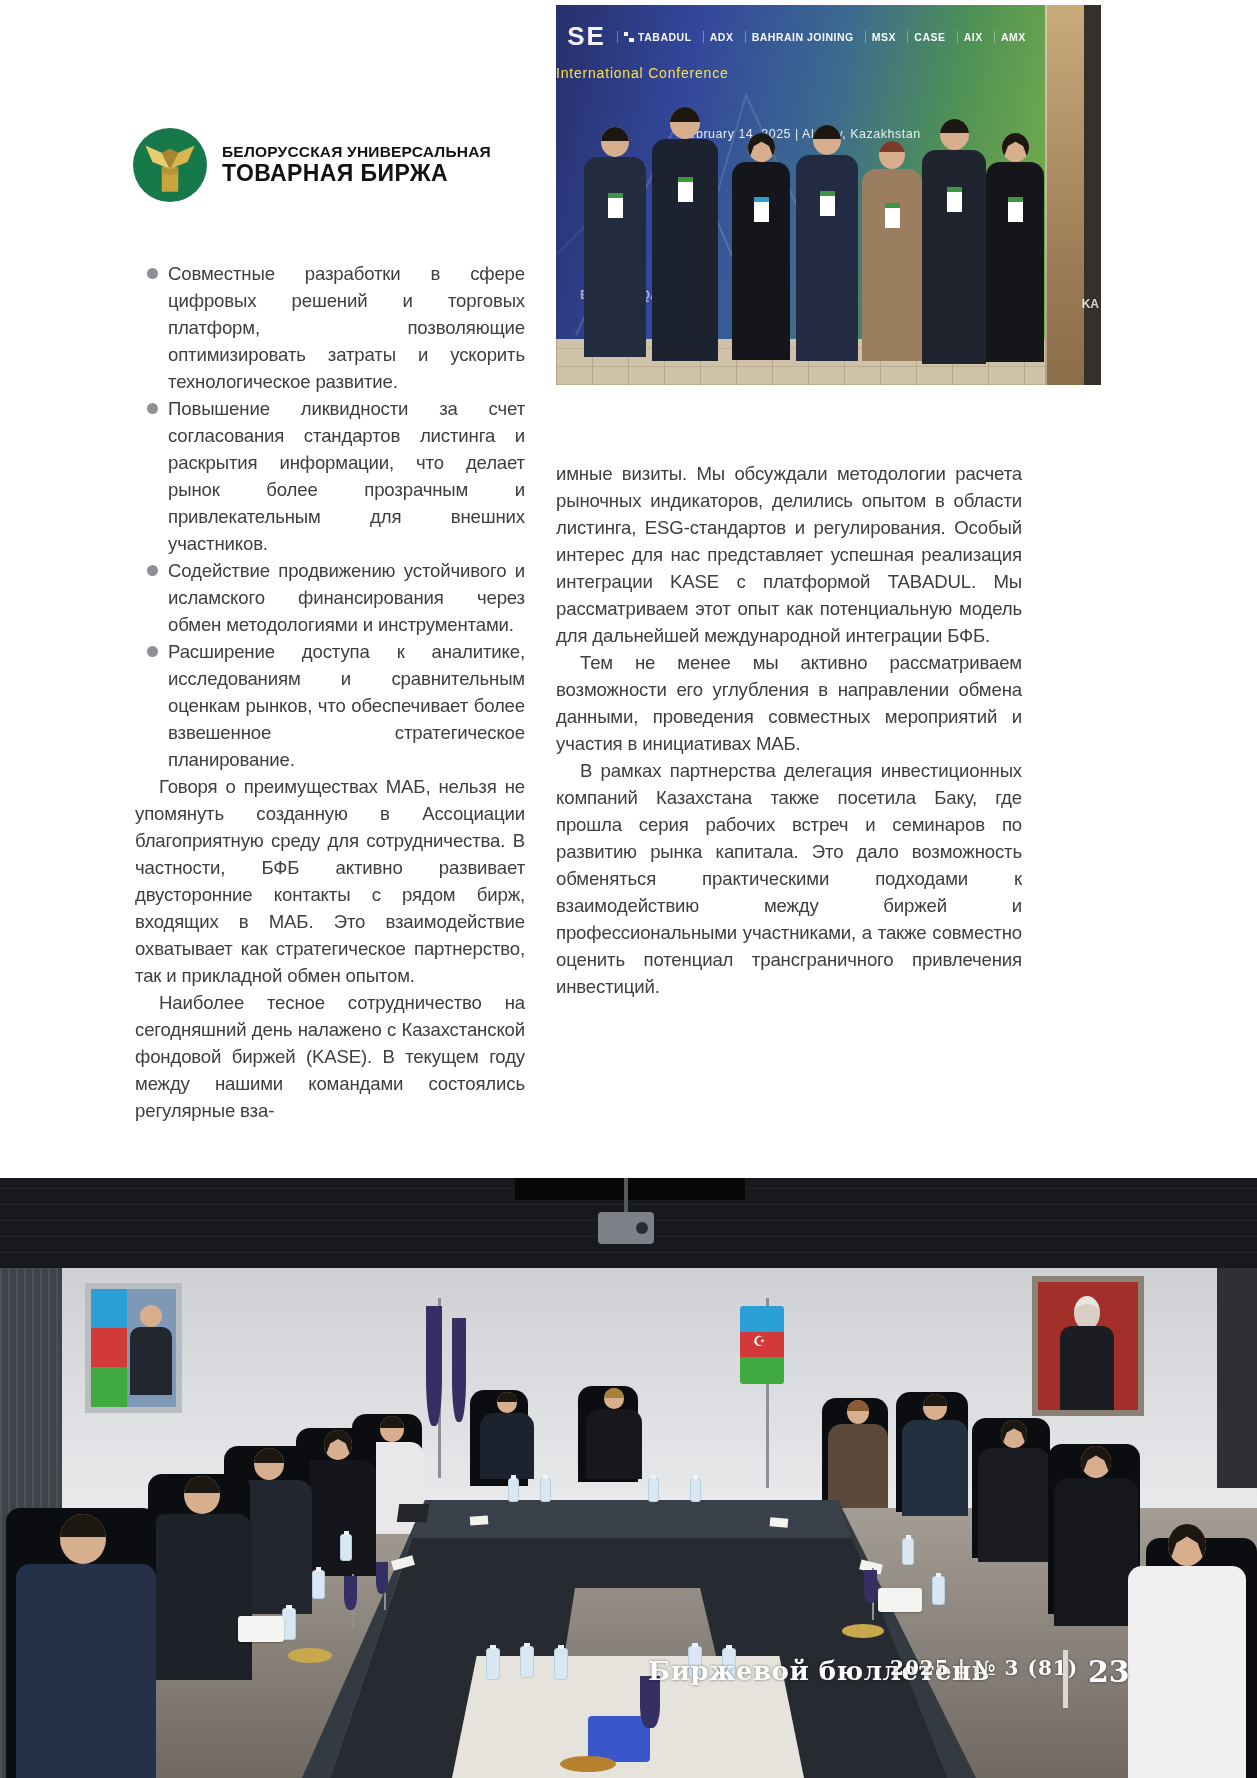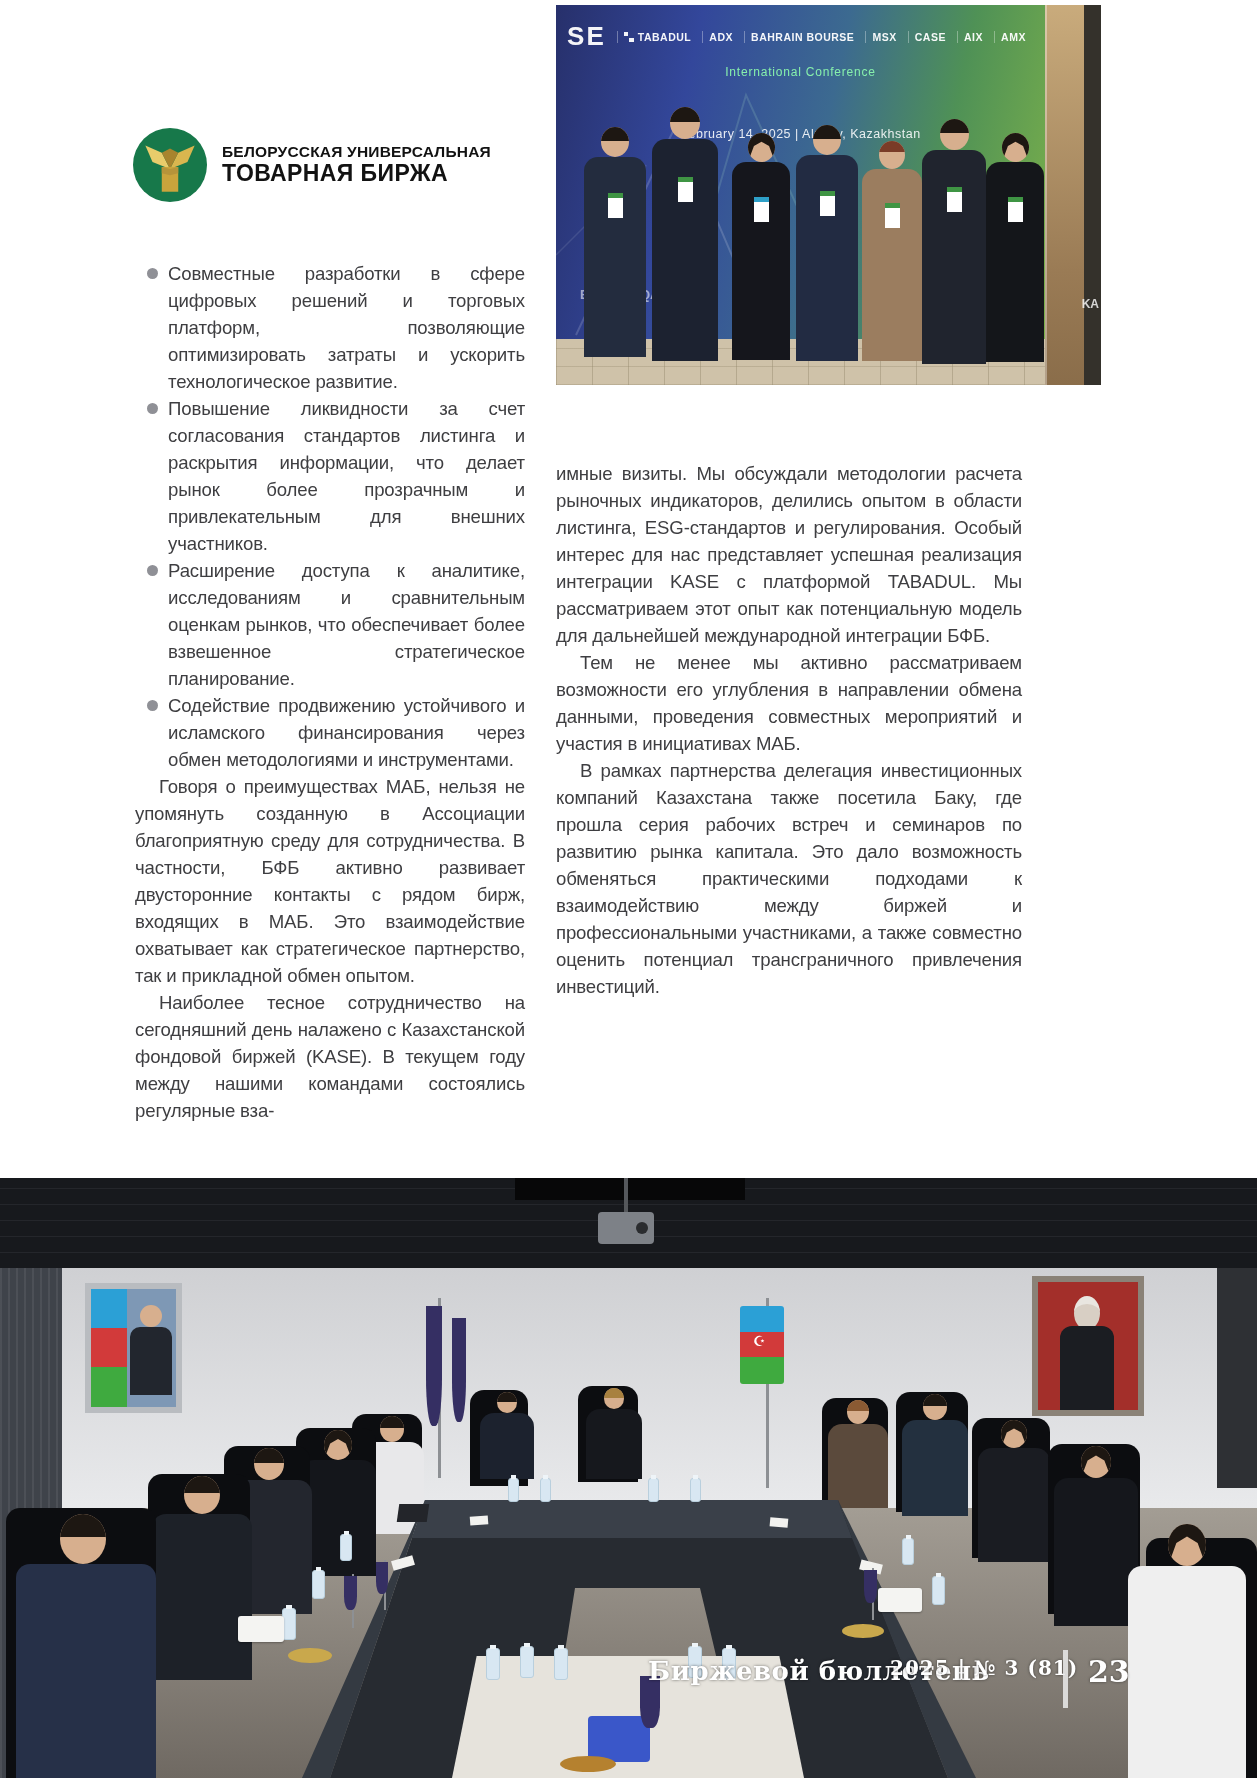--- a/index.html
+++ b/index.html
@@ -26,22 +26,22 @@
   .photo-top{position:absolute;left:556px;top:5px;width:545px;height:380px;overflow:hidden;background:#3a4f8e;}
   .backdrop{position:absolute;inset:0;right:56px;
      background:linear-gradient(102deg,#27306b 0%,#33479b 26%,#3c6a90 52%,#4f9156 74%,#7fb34a 100%);}
   .sponsor-row{position:absolute;left:0;right:64px;top:16px;display:flex;justify-content:space-evenly;
      align-items:center;color:#fff;font-size:10.5px;font-weight:700;letter-spacing:.5px;}
   .sponsor{padding:0 6px;border-left:1px solid rgba(255,255,255,.35);white-space:nowrap;opacity:.95;display:flex;gap:4px;align-items:center;}
   .sponsor:first-child{border-left:none;font-size:26px;letter-spacing:2px;}
   .sq-icon{width:10px;height:10px;background:
      linear-gradient(to right,#fff 45%,transparent 45%) 0 0/10px 4px no-repeat,
      linear-gradient(to right,transparent 55%,#fff 55%) 0 6px/10px 4px no-repeat;}
-  .conf-title1{position:absolute;left:0;right:56px;top:60px;text-align:center;color:#86efac;
-     font-size:12px;letter-spacing:.8px;}
+  .conf-title1{position:absolute;left:0;right:56px;top:60px;text-align:left;color:#fde047;
+     font-size:14px;letter-spacing:.8px;}
   .conf-title2{position:absolute;left:0;right:56px;top:82px;text-align:center;color:#fff;
      font-size:23px;font-weight:700;letter-spacing:1.6px;}
   .conf-date{position:absolute;left:0;right:56px;top:122px;text-align:center;color:rgba(255,255,255,.88);
      font-size:12.5px;letter-spacing:.5px;}
   .bd-partial{position:absolute;color:rgba(255,255,255,.55);font-weight:700;}
   .tp-floor{position:absolute;left:0;right:56px;bottom:0;height:46px;background:#cfc2a9;
      background-image:repeating-linear-gradient(90deg,rgba(150,138,110,.45) 0 1px,transparent 1px 36px),
                       repeating-linear-gradient(0deg,rgba(150,138,110,.35) 0 1px,transparent 1px 18px);}
   .pillar{position:absolute;right:17px;top:0;width:39px;height:100%;
      background:linear-gradient(180deg,#c9ab7c,#9a7b55 70%,#8a6d4a);box-shadow:inset 2px 0 0 rgba(255,255,255,.35);}
@@ -132,21 +132,21 @@
           <span>SE</span>
         </span>
       <span class="sponsor">
           <span class="sq-icon"></span>
           <span>TABADUL</span>
         </span>
       <span class="sponsor">
           <span>ADX</span>
         </span>
       <span class="sponsor">
-          <span>BAHRAIN BOURSE</span>
+          <span>BAHRAIN JOINING</span>
         </span>
       <span class="sponsor">
           <span>MSX</span>
         </span>
       <span class="sponsor">
           <span>CASE</span>
         </span>
       <span class="sponsor">
           <span>AIX</span>
         </span>
@@ -213,22 +213,22 @@
 
     <div class="pillar"></div>
     <div class="doorway"></div>
     <div class="bd-partial" style="right:2px;top:292px;font-size:12px;color:rgba(255,255,255,.8);">KA</div>
   </div>
 
   <div class="col col-left">
     <ul class="bullets">
       <li class="bullet"><span class="dot"></span><span>Совместные разработки в сфере цифровых решений и торговых платформ, позволяющие оптимизировать затраты и ускорить технологическое развитие.</span></li>
       <li class="bullet"><span class="dot"></span><span>Повышение ликвидности за счет согласования стандартов листинга и раскрытия информации, что делает рынок более прозрачным и привлекательным для внешних участников.</span></li>
+      <li class="bullet"><span class="dot"></span><span>Содействие продвижению устойчивого и исламского финансирования через обмен методологиями и инструментами.</span></li>
       <li class="bullet"><span class="dot"></span><span>Расширение доступа к аналитике, исследованиям и сравнительным оценкам рынков, что обеспечивает более взвешенное стратегическое планирование.</span></li>
-      <li class="bullet"><span class="dot"></span><span>Содействие продвижению устойчивого и исламского финансирования через обмен методологиями и инструментами.</span></li>
     </ul>
     <p class="para">Говоря о преимуществах МАБ, нельзя не упомянуть созданную в Ассоциации благоприятную среду для сотрудничества. В частности, БФБ активно развивает двусторонние контакты с рядом бирж, входящих в МАБ. Это взаимодействие охватывает как стратегическое партнерство, так и прикладной обмен опытом.</p>
     <p class="para">Наиболее тесное сотрудничество на сегодняшний день налажено с Казахстанской фондовой биржей (KASE). В текущем году между нашими командами состоялись регулярные вза-</p>
   </div>
 
   <div class="col col-right">
     <p class="para first">имные визиты. Мы обсуждали методологии расчета рыночных индикаторов, делились опытом в области листинга, ESG-стандартов и регулирования. Особый интерес для нас представляет успешная реализация интеграции KASE с платформой TABADUL. Мы рассматриваем этот опыт как потенциальную модель для дальнейшей международной интеграции БФБ.</p>
     <p class="para">Тем не менее мы активно рассматриваем возможности его углубления в направлении обмена данными, проведения совместных мероприятий и участия в инициативах МАБ.</p>
     <p class="para">В рамках партнерства делегация инвестиционных компаний Казахстана также посетила Баку, где прошла серия рабочих встреч и семинаров по развитию рынка капитала. Это дало возможность обменяться практическими подходами к взаимодействию между биржей и профессиональными участниками, а также совместно оценить потенциал трансграничного привлечения инвестиций.</p>
   </div>

